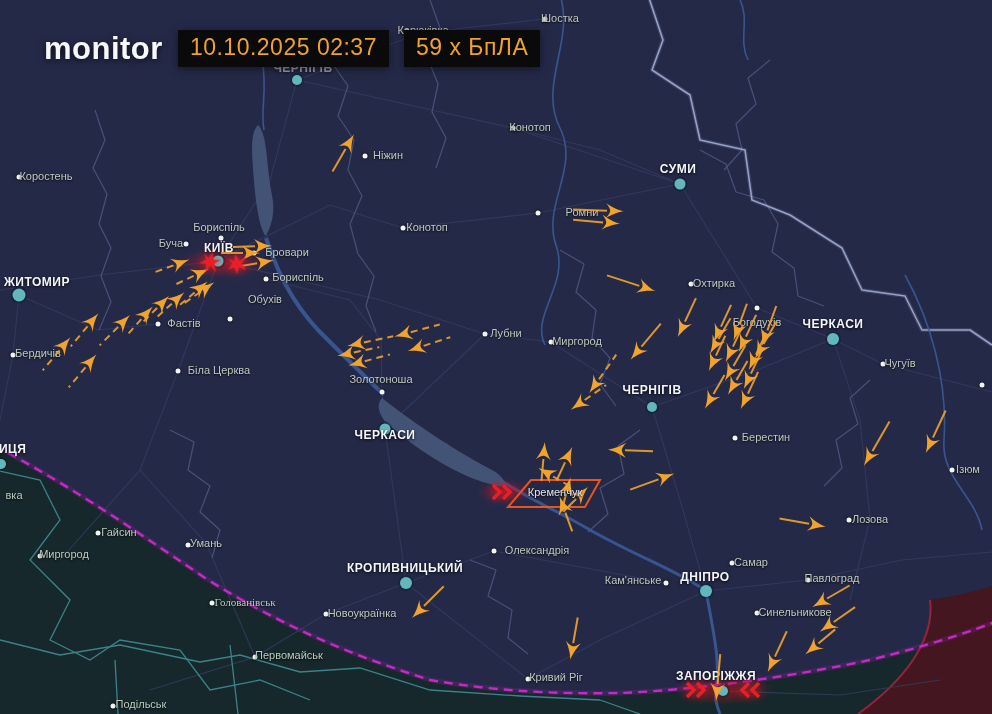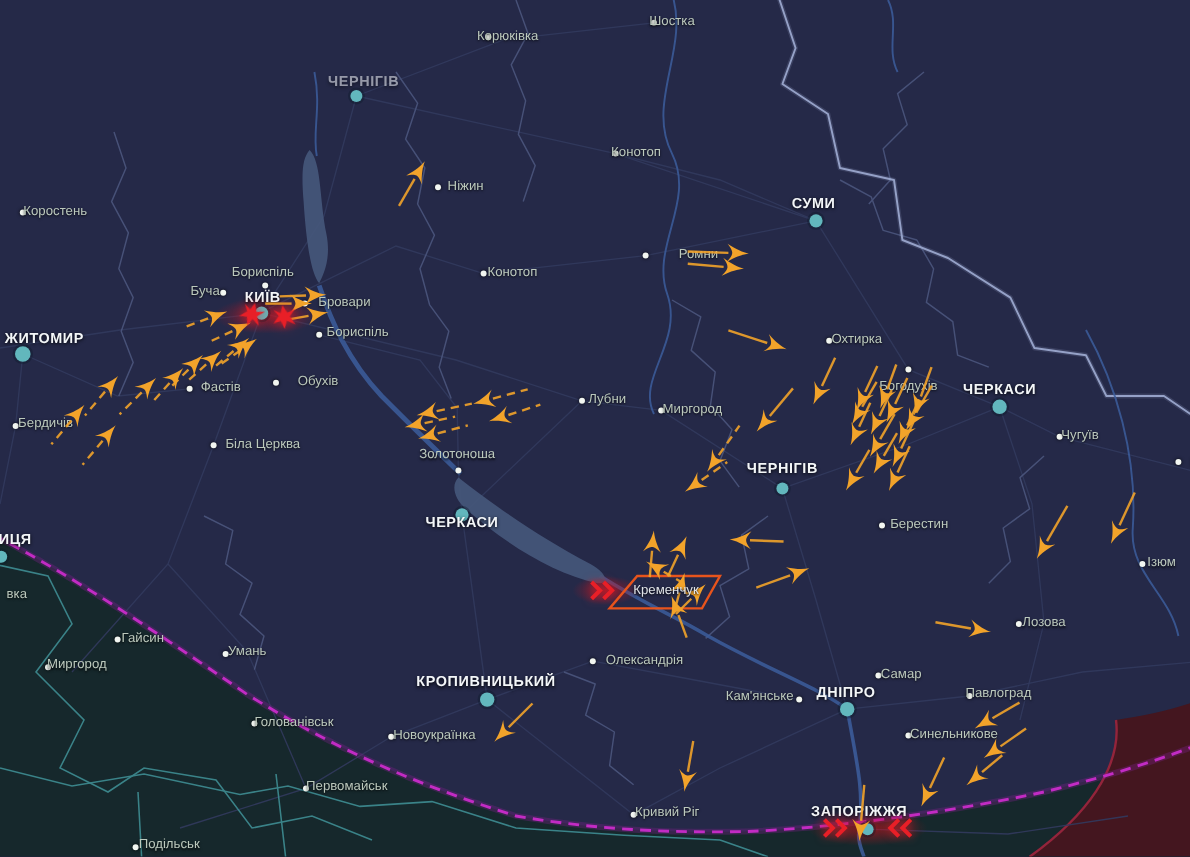--- a/index.html
+++ b/index.html
@@ -181,39 +181,39 @@
       <div class="town" style="left: 633px; top: 580px;">Кам'янське</div>
       <div class="town-dot" style="left: 757px; top: 613px;"></div>
       <div class="town" style="left: 795px; top: 612px;">Синельникове</div>
       <div class="town-dot" style="left: 494px; top: 551px;"></div>
       <div class="town" style="left: 537px; top: 550px;">Олександрія</div>
       <div class="town-dot" style="left: 528px; top: 679px;"></div>
       <div class="town" style="left: 556px; top: 677px;">Кривий Ріг</div>
       <div class="town-dot" style="left: 188px; top: 545px;"></div>
       <div class="town" style="left: 206px; top: 543px;">Умань</div>
       <div class="town-dot" style="left: 212px; top: 603px;"></div>
-      <div class="town" style="left: 245px; top: 602px;">Голованівськ</div>
+      <div class="town" style="left: 245px; top: 602px; font-family: Liberation Serif, serif;">Голованівськ</div>
       <div class="town-dot" style="left: 326px; top: 614px;"></div>
       <div class="town" style="left: 362px; top: 613px;">Новоукраїнка</div>
       <div class="town-dot" style="left: 255px; top: 657px;"></div>
       <div class="town" style="left: 289px; top: 655px;">Первомайськ</div>
       <div class="town-dot" style="left: 40px; top: 556px;"></div>
       <div class="town" style="left: 64px; top: 554px;">Миргород</div>
       <div class="town-dot" style="left: 98px; top: 533px;"></div>
       <div class="town" style="left: 119px; top: 532px;">Гайсин</div>
       <div class="town-dot" style="left: 113px; top: 706px;"></div>
       <div class="town" style="left: 141px; top: 704px;">Подільськ</div>
       <div class="town-dot" style="left: 13px; top: 355px;"></div>
       <div class="town" style="left: 38px; top: 353px;">Бердичів</div>
       <div class="town-dot" style="left: 19px; top: 177px;"></div>
       <div class="town" style="left: 46px; top: 176px;">Коростень</div>
       <div class="town-dot" style="left: 158px; top: 324px;"></div>
       <div class="town" style="left: 184px; top: 323px;">Фастів</div>
       <div class="town-dot" style="left: 230px; top: 319px;"></div>
-      <div class="town" style="left: 257px; top: 318px; padding-left: 16px;">Обухів</div>
+      <div class="town" style="left: 257px; top: 299px; padding-left: 16px;">Обухів</div>
       <div class="town-dot" style="left: 178px; top: 371px;"></div>
       <div class="town" style="left: 219px; top: 370px;">Біла Церква</div>
       <div class="town-dot" style="left: 186px; top: 244px;"></div>
       <div class="town" style="left: 171px; top: 243px;">Буча</div>
       <div class="town-dot" style="left: 221px; top: 238px;"></div>
       <div class="town" style="left: 219px; top: 227px;">Бориспіль</div>
       <div class="town-dot" style="left: 254px; top: 253px;"></div>
       <div class="town" style="left: 287px; top: 252px;">Бровари</div>
       <div class="town-dot" style="left: 266px; top: 279px;"></div>
       <div class="town" style="left: 298px; top: 277px;">Бориспіль</div>
@@ -473,13 +473,18 @@
         <path d="M3,-7 L10,0 L3,7" stroke="#e81f27" stroke-width="3.4" fill="none"></path>
       </g>
       <g transform="translate(752,690) rotate(180)" style="filter:drop-shadow(0 0 4px rgba(230,30,40,.8))">
         <path d="M-7,-7 L0,0 L-7,7" stroke="#e81f27" stroke-width="3.4" fill="none"></path>
         <path d="M3,-7 L10,0 L3,7" stroke="#e81f27" stroke-width="3.4" fill="none"></path>
       </g>
     </svg>
 
   <div class="kr-label">Кременчук</div>
 
+  <div id="header">
+    <div class="brand">monitor</div>
+    <div class="badge">10.10.2025 02:37</div>
+    <div class="badge">59 х БпЛА</div>
+  </div>
 </div>
 
 </body></html>

